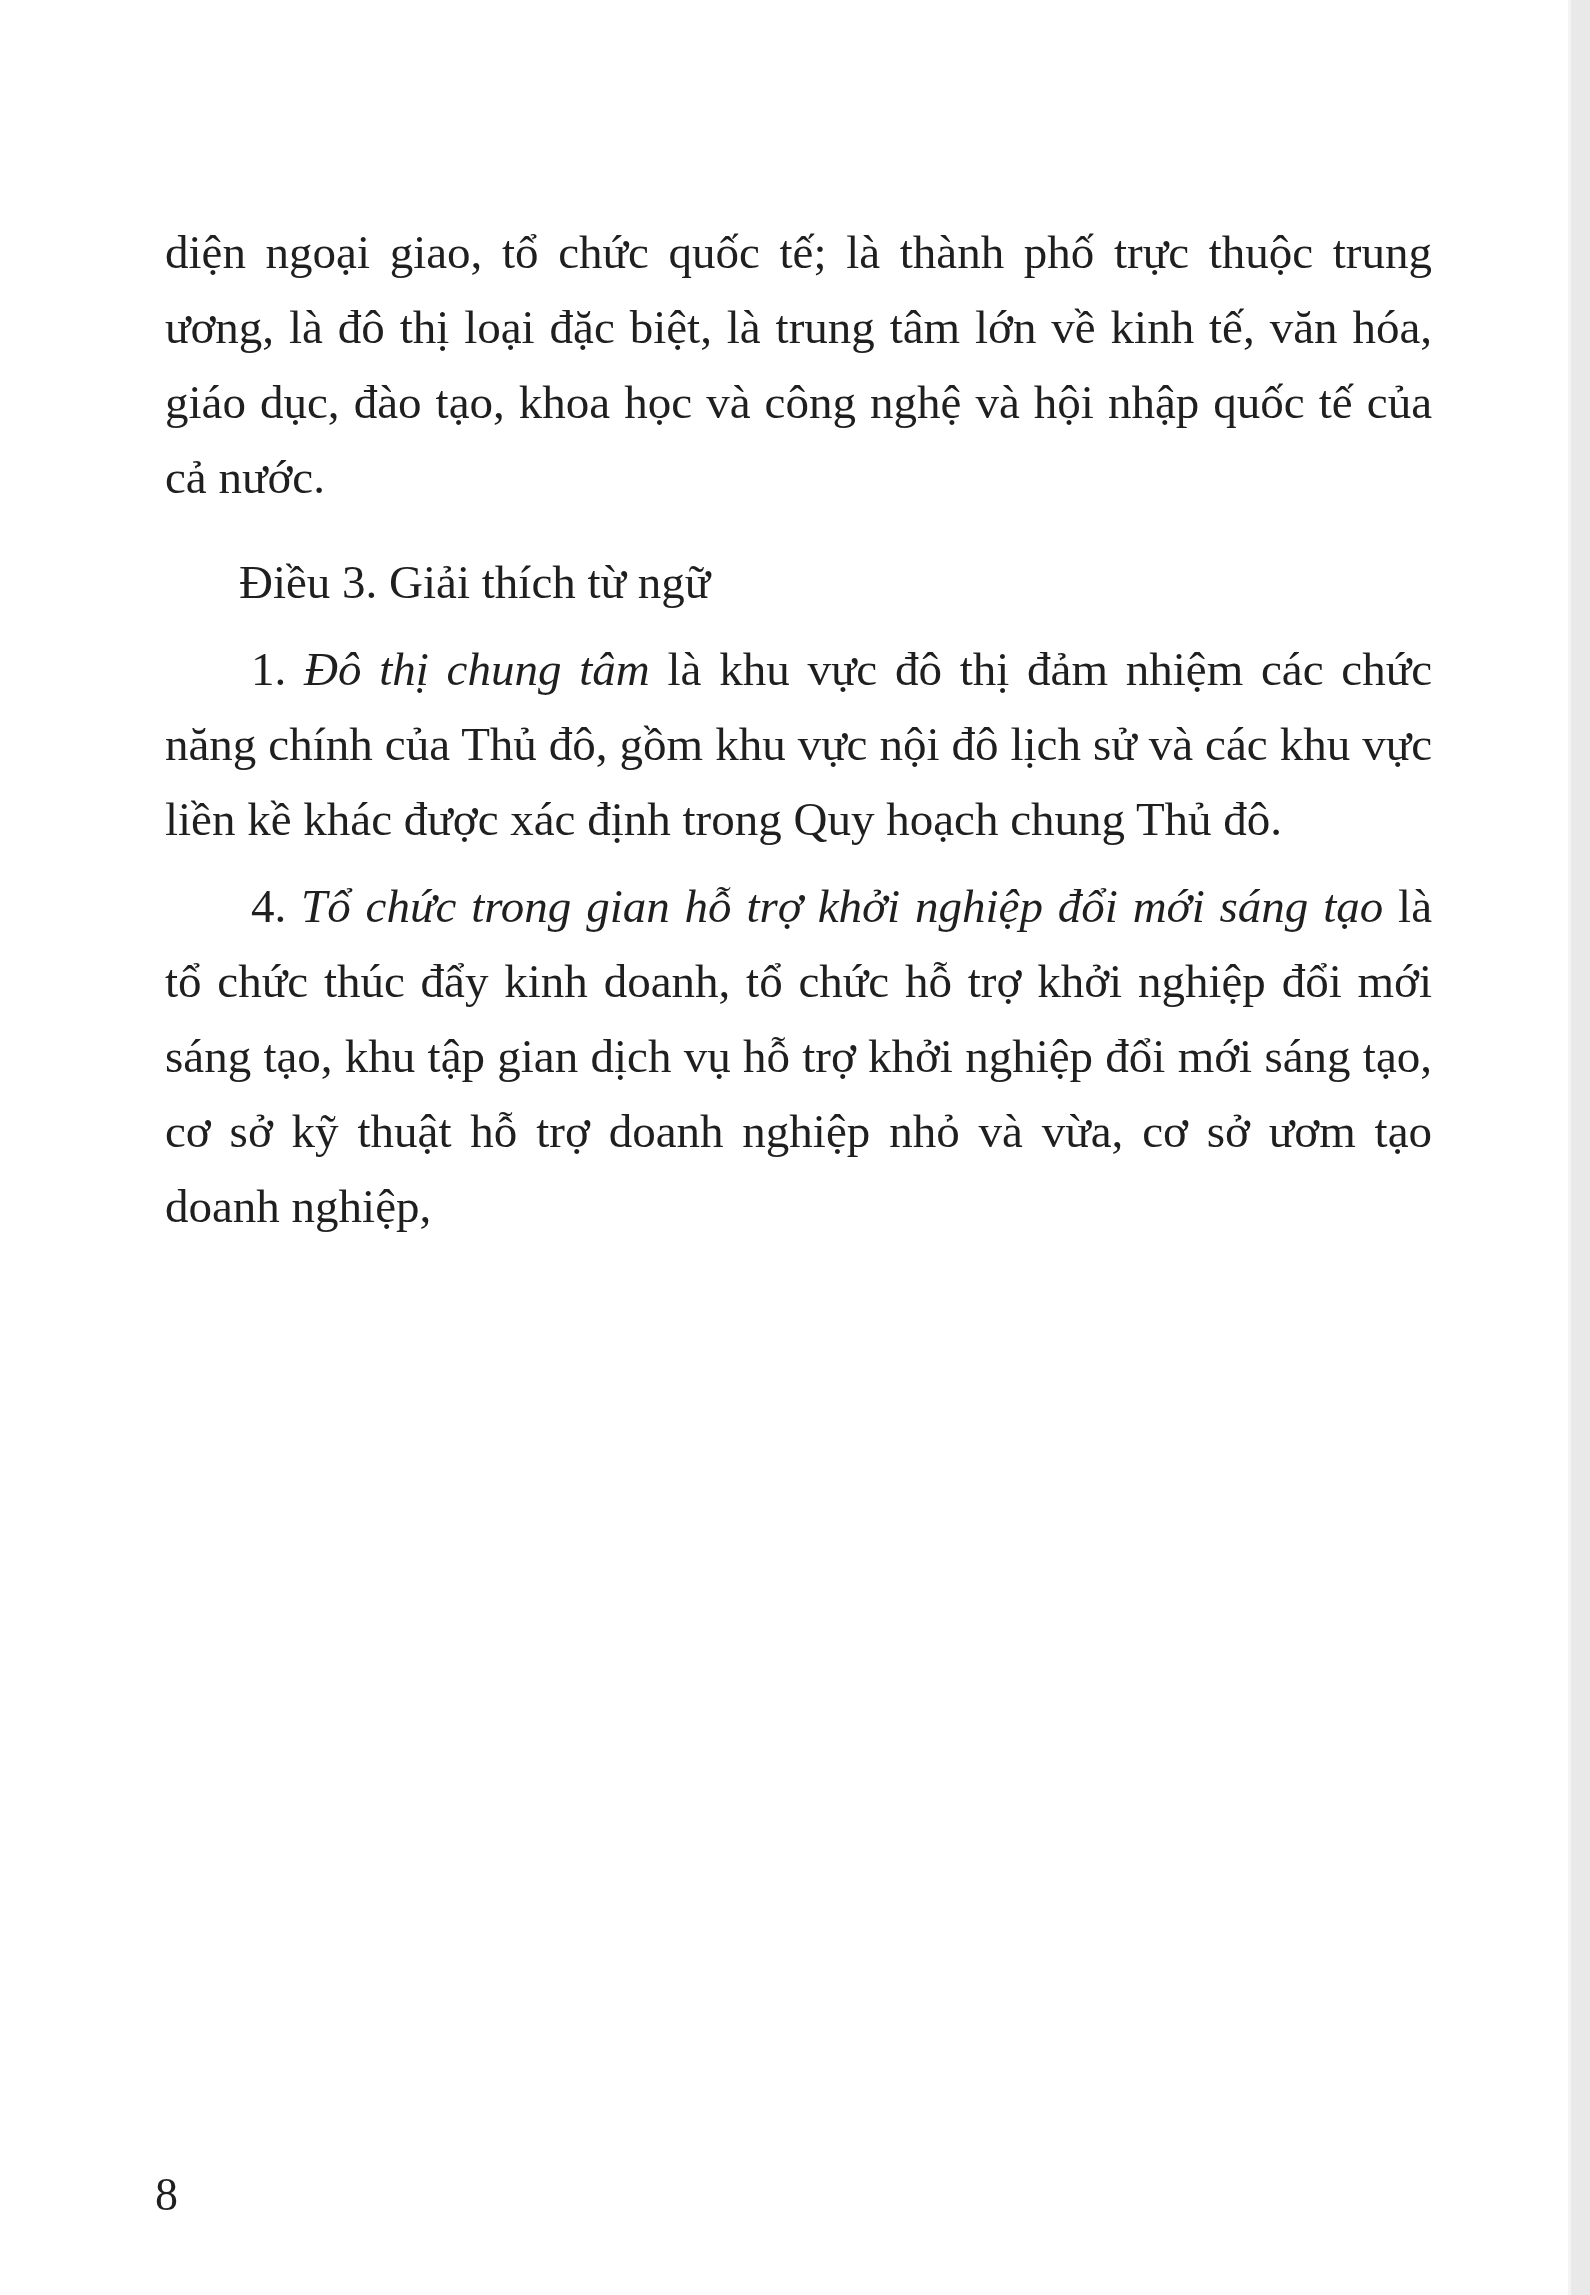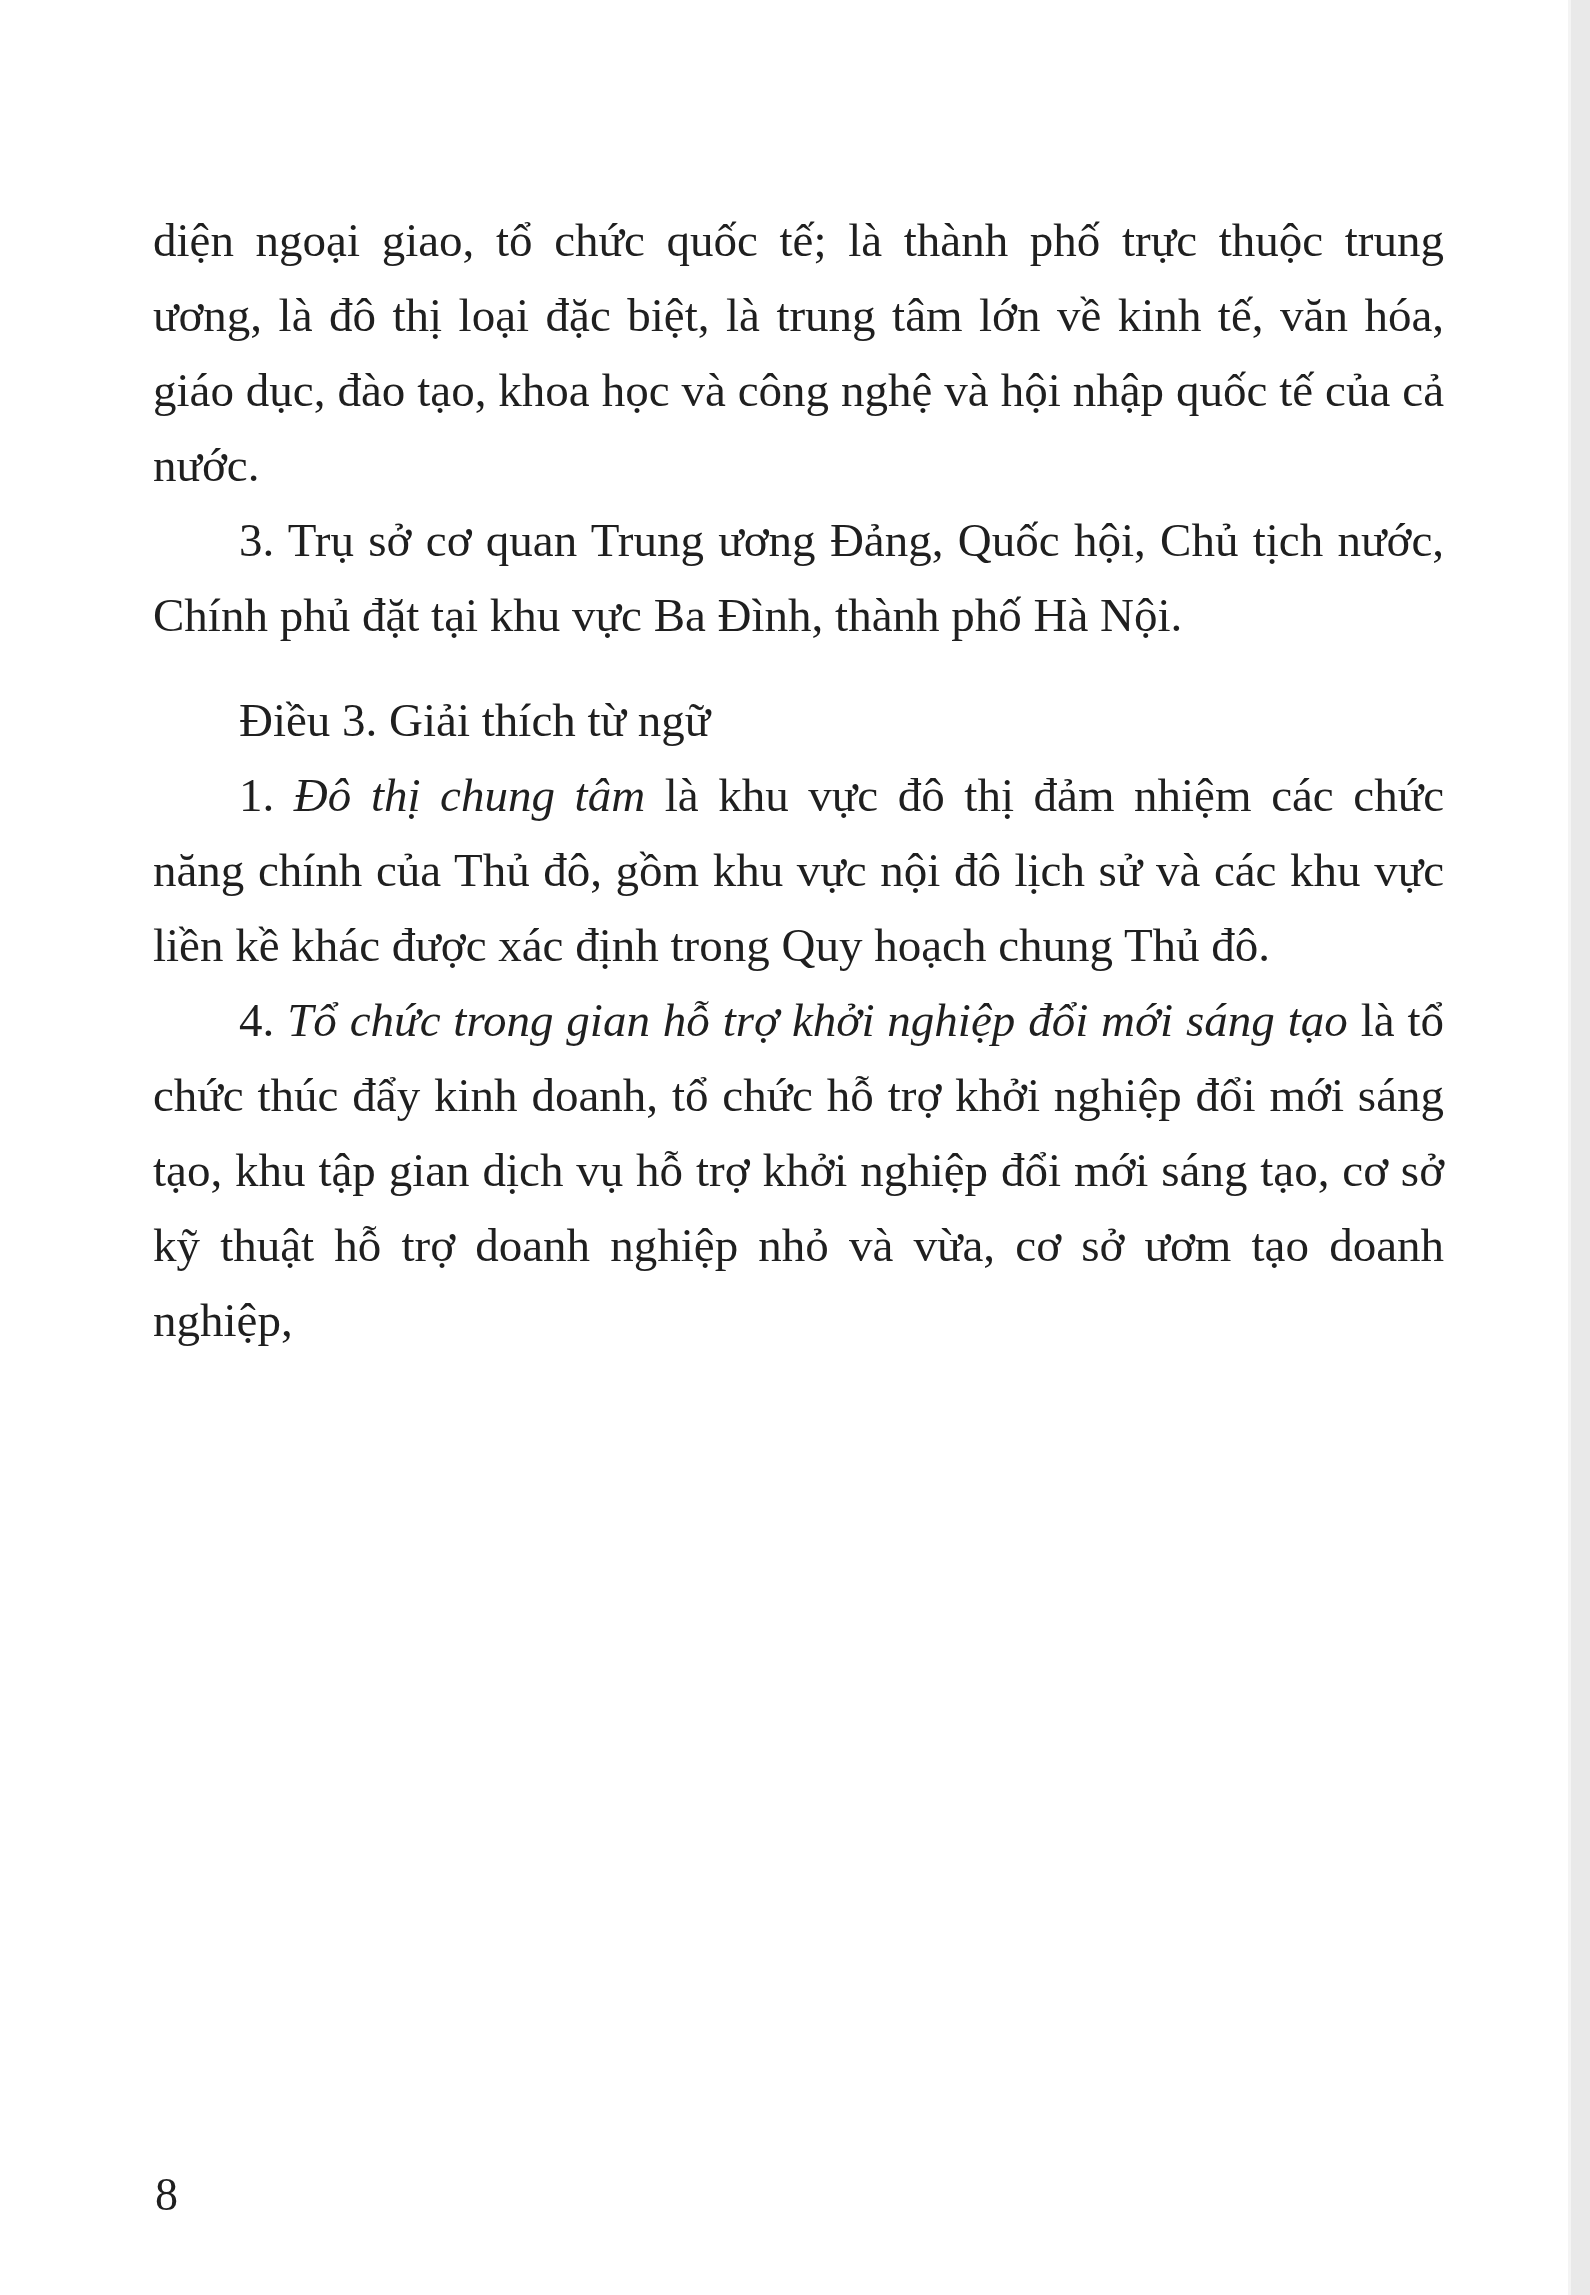--- a/index.html
+++ b/index.html
@@ -28,21 +28,21 @@
     position: absolute;
     left: 153px;
     top: 203px;
     width: 1291px;
     font-size: 47px;
     line-height: 75px;
     text-align: justify;
     text-justify: inter-word;
   }
   .para {
-    margin: 0;
+    margin: 12px;
     text-indent: 86px;
   }
   .para.flush {
     text-indent: 0;
   }
   .heading {
     margin: 30px 0 0 0;
     font-weight: normal;
     text-indent: 86px;
     text-align: left;
@@ -58,21 +58,20 @@
     line-height: 75px;
   }
 </style>
 </head>
 <body>
 
 <div>
 
   <main class="text-block">
     <p class="para flush"><span>diện ngoại giao, tổ chức quốc tế; là thành phố trực thuộc trung ương, là đô thị loại đặc biệt, là trung tâm lớn về kinh tế, văn hóa, giáo dục, đào tạo, khoa học và công nghệ và hội nhập quốc tế của cả nước.</span></p>
-    <p class="para"><span>3. Trụ sở cơ quan Trung ương Đảng, Quốc hội, Chủ tịch nước, Chính phủ đặt tại khu vực Ba Đình, thành phố Hà Nội.</span></p>
     <p class="para heading"><span>Điều 3. Giải thích từ ngữ</span></p>
     <p class="para"><span>1. </span><span class="italic">Đô thị chung tâm</span><span> là khu vực đô thị đảm nhiệm các chức năng chính của Thủ đô, gồm khu vực nội đô lịch sử và các khu vực liền kề khác được xác định trong Quy hoạch chung Thủ đô.</span></p>
     <p class="para"><span>4. </span><span class="italic">Tổ chức trong gian hỗ trợ khởi nghiệp đổi mới sáng tạo</span><span> là tổ chức thúc đẩy kinh doanh, tổ chức hỗ trợ khởi nghiệp đổi mới sáng tạo, khu tập gian dịch vụ hỗ trợ khởi nghiệp đổi mới sáng tạo, cơ sở kỹ thuật hỗ trợ doanh nghiệp nhỏ và vừa, cơ sở ươm tạo doanh nghiệp,</span></p>
   </main>
 
   <div class="page-number">8</div>
 
   <div class="right-gutter"></div>
 
 </div>

